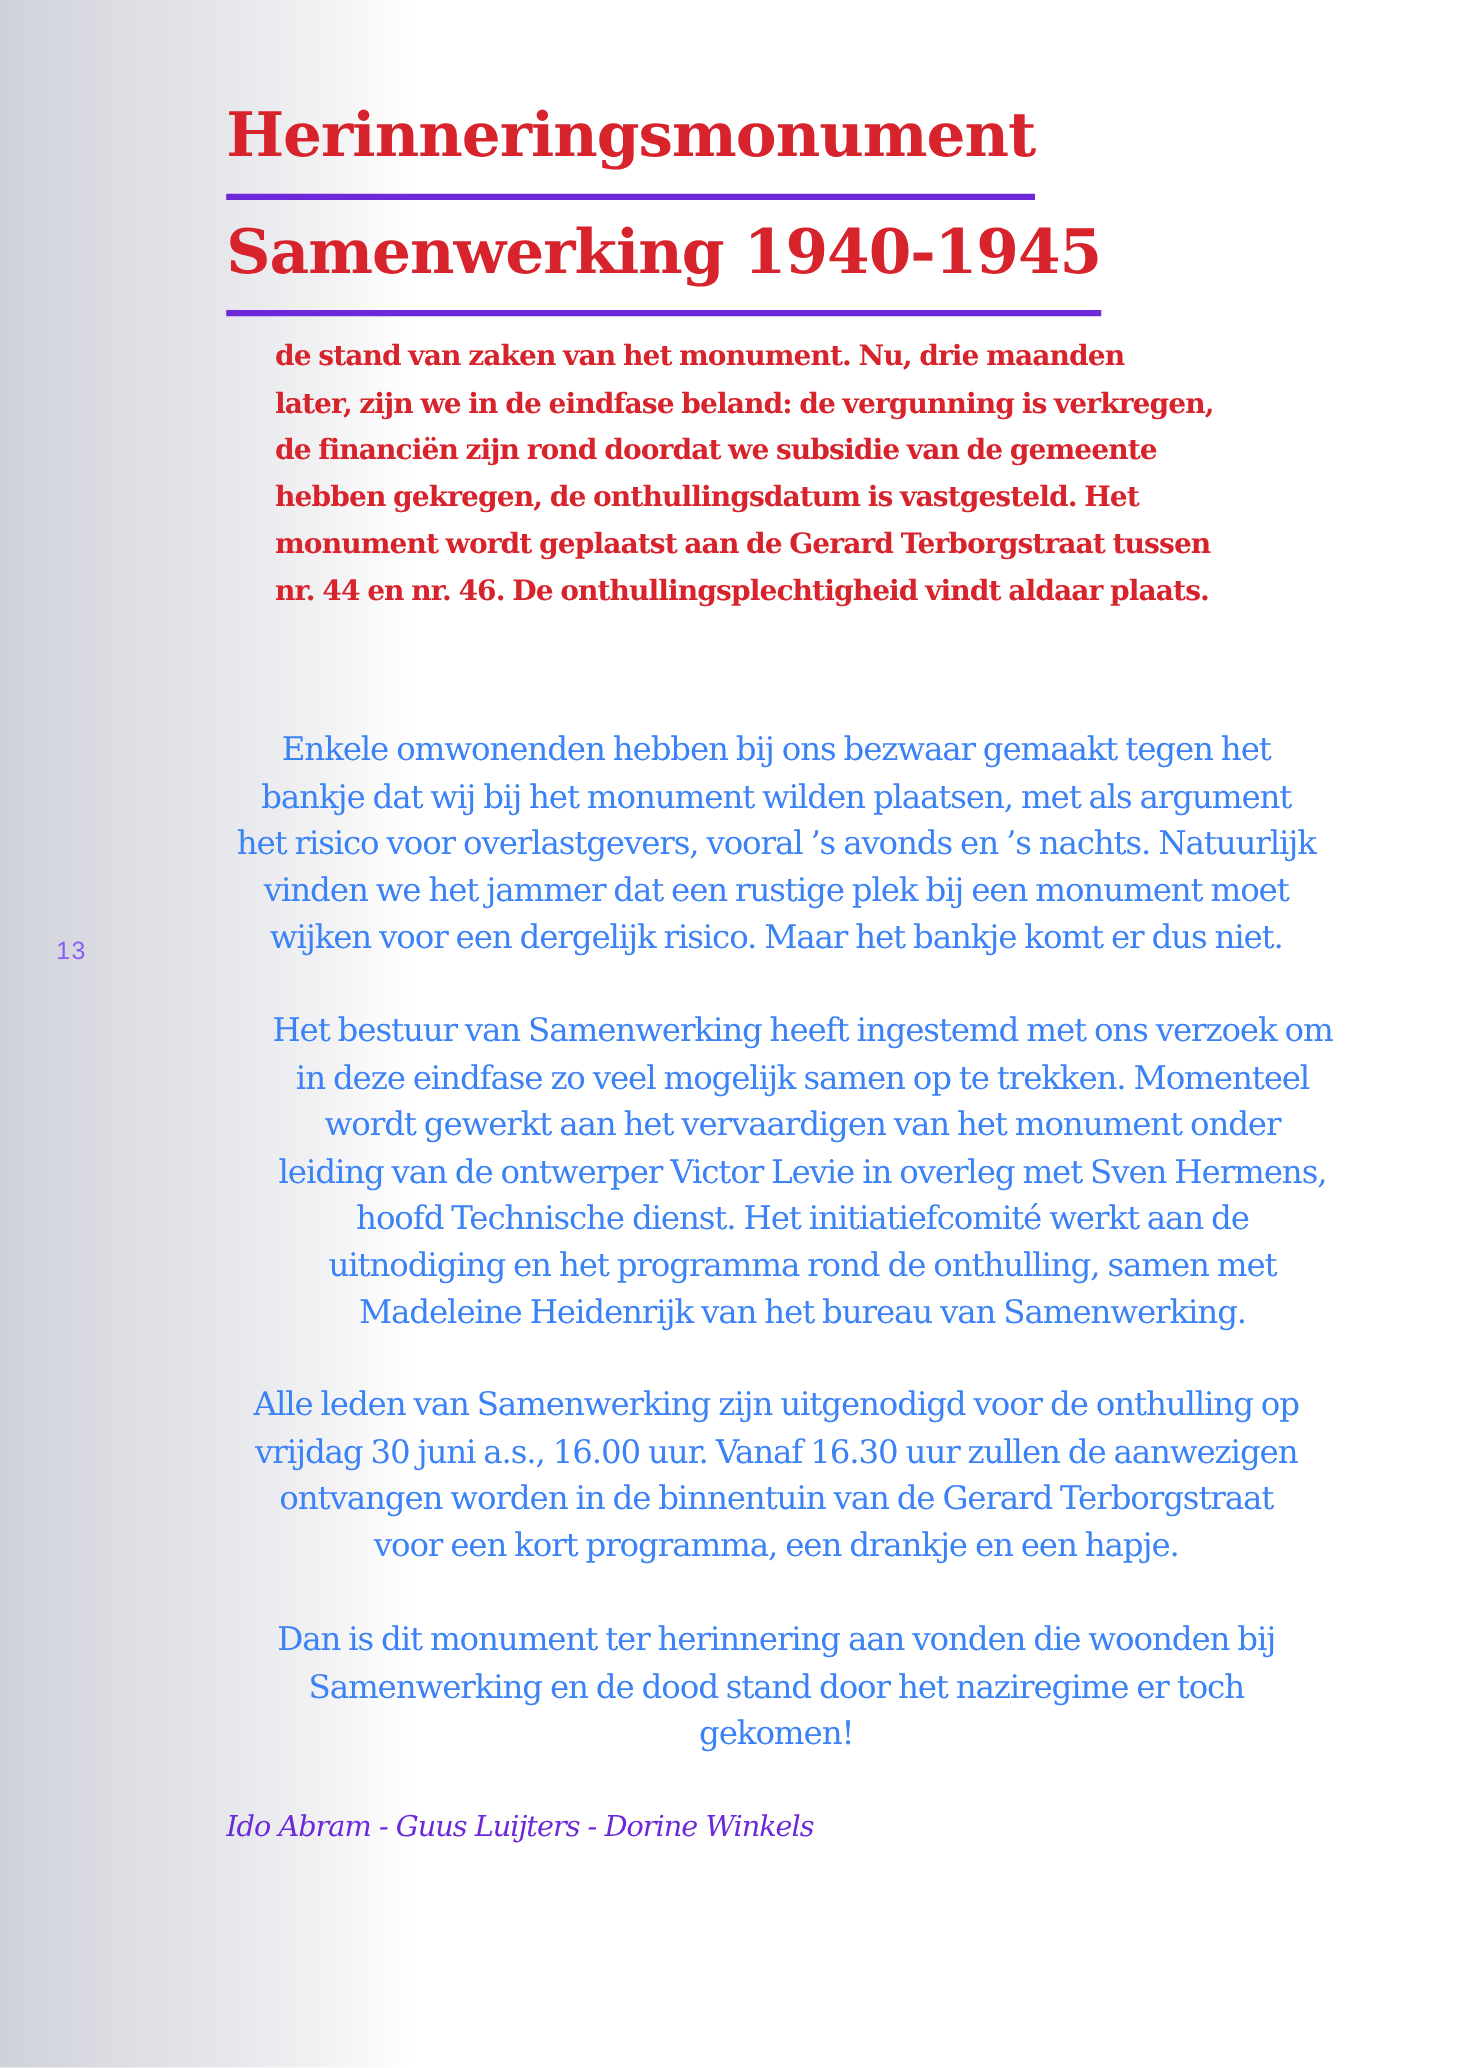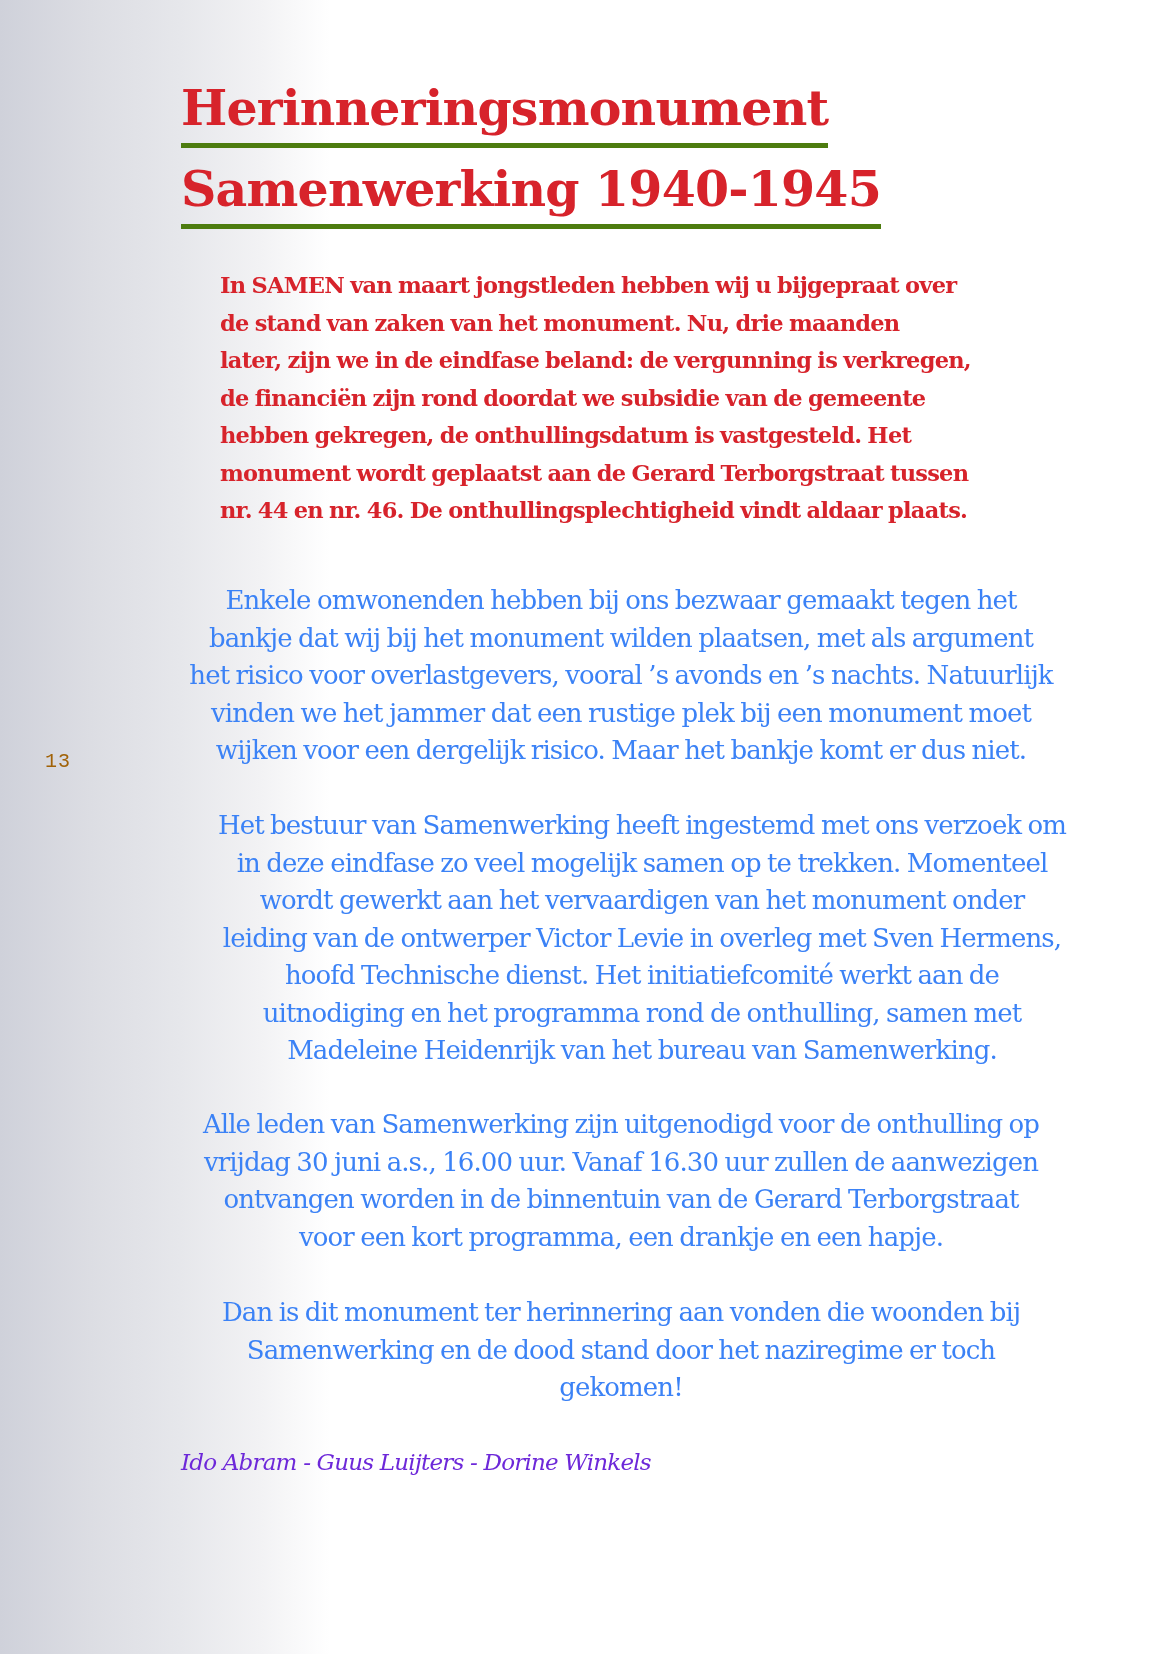--- a/index.html
+++ b/index.html
@@ -26,22 +26,22 @@
       margin: 0;
       font-family: "DejaVu Serif", serif;
       font-weight: bold;
       font-size: 49px;
       line-height: 72px;
       letter-spacing: -0.8px;
       color: #d7232b;
     }
     .title .line {
       display: inline-block;
-      border-bottom: 5px solid #4d7c0f;
-      padding-bottom: 4px;
+      border-bottom: 5px solid #6d28d9;
+      padding-bottom: 16px;
       line-height: 62px;
       margin-bottom: 5px;
       white-space: nowrap;
     }
     .lead {
       position: absolute;
       left: 220px;
       top: 267px;
       width: 840px;
       margin: 0;
@@ -81,38 +81,37 @@
       font-size: 23px;
       line-height: 37px;
       letter-spacing: -0.8px;
       color: #6d28d9;
       white-space: nowrap;
     }
     .page-number {
       position: absolute;
       left: 45px;
       top: 750px;
-      font-family: Liberation Mono, monospace;
+      font-family: Liberation Sans, sans-serif;
       font-size: 20px;
-      color: #a16207;
+      color: #8b5cf6;
       letter-spacing: 1px;
     }
   </style>
 </head>
 <body>
 
 <div class="page">
 
   <h1 class="title">
     <span class="line">Herinneringsmonument</span><br>
     <span class="line">Samenwerking 1940-1945</span>
   </h1>
 
   <p class="lead">
-    <span class="ln">In SAMEN van maart jongstleden hebben wij u bijgepraat over</span>
     <span class="ln">de stand van zaken van het monument. Nu, drie maanden</span>
     <span class="ln">later, zijn we in de eindfase beland: de vergunning is verkregen,</span>
     <span class="ln">de financiën zijn rond doordat we subsidie van de gemeente</span>
     <span class="ln">hebben gekregen, de onthullingsdatum is vastgesteld. Het</span>
     <span class="ln">monument wordt geplaatst aan de Gerard Terborgstraat tussen</span>
     <span class="ln">nr. 44 en nr. 46. De onthullingsplechtigheid vindt aldaar plaats.</span>
   </p>
 
   <div class="page-number">13</div>
 

